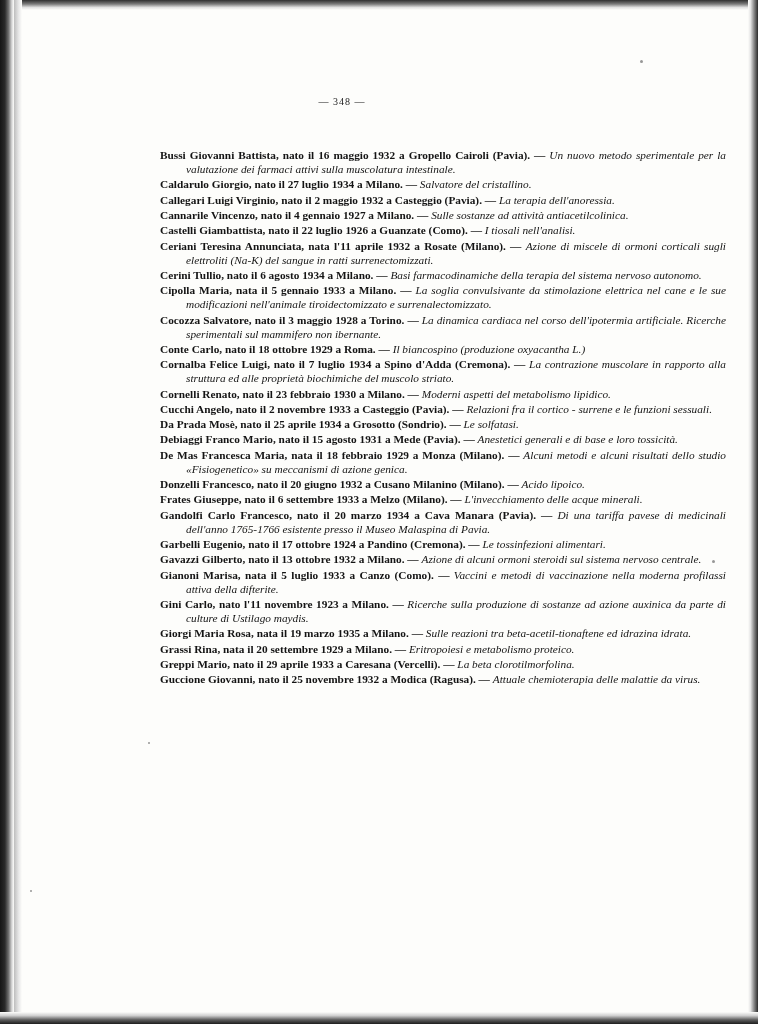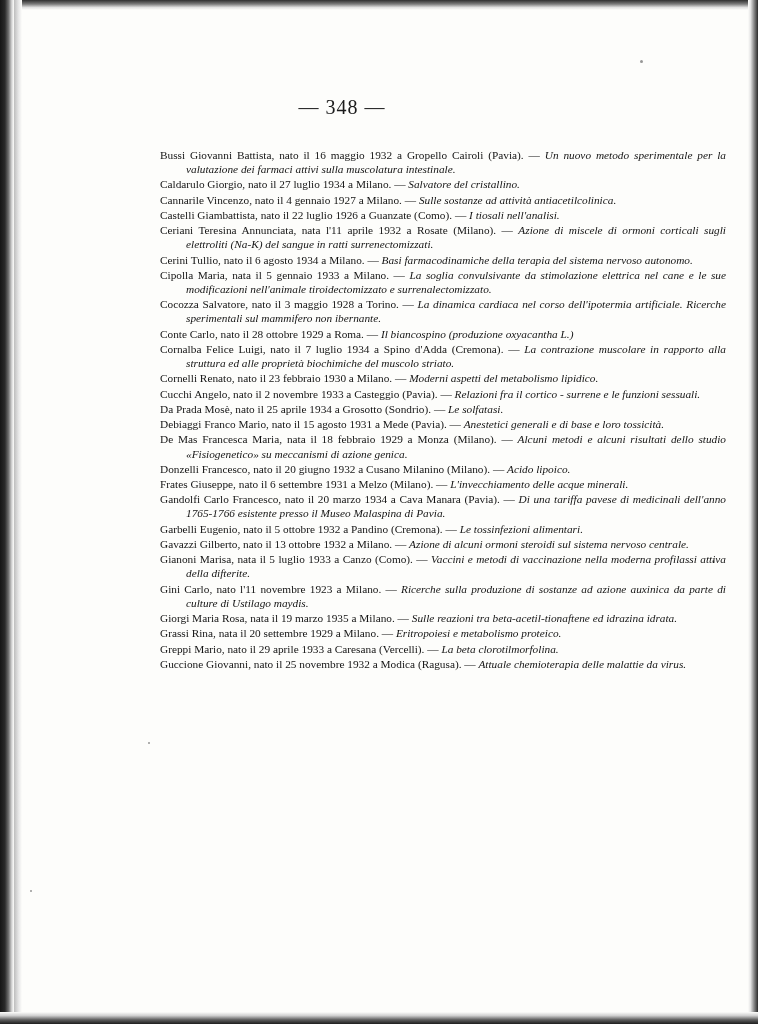--- a/index.html
+++ b/index.html
@@ -64,21 +64,21 @@
     width: 758px;
     height: 1024px;
   }
 
   .page-number {
     position: absolute;
     top: 96px;
     left: 0;
     width: 684px;
     text-align: center;
-    font-size: 20px;
+    font-size: 10px;
     letter-spacing: 1px;
     color: #1b1b1b;
     font-family: "Liberation Serif", serif;
   }
 
   .entries {
     position: absolute;
     left: 160px;
     top: 148px;
     width: 566px;
@@ -88,20 +88,21 @@
     text-align: justify;
   }
 
   .entry {
     margin: 0 0 1.2px 0;
     text-indent: 0;
     padding-left: 26px;
   }
   .entry .lead {
     margin-left: -26px;
+    font-weight: bold;
   }
   .entry i {
     font-style: italic;
   }
 </style>
 </head>
 <body>
 
 <div class="page">
 
@@ -115,37 +116,38 @@
   <div class="speck" style="left:165px; top:545px; width:2px; height:2px;"></div>
   <div class="speck" style="left:712px; top:560px; width:3px; height:3px;"></div>
   <div class="speck" style="left:148px; top:742px; width:2px; height:2px;"></div>
   <div class="speck" style="left:30px; top:890px; width:2px; height:2px;"></div>
 
   <div class="content">
     <div class="page-number">— 348 —</div>
     <div class="entries">
         <p class="entry"><span class="lead">Bussi Giovanni Battista, nato il 16 maggio 1932 a Gropello Cairoli (Pavia). —</span> <i>Un nuovo metodo sperimentale per la valutazione dei farmaci attivi sulla muscolatura intestinale.</i></p>
         <p class="entry"><span class="lead">Caldarulo Giorgio, nato il 27 luglio 1934 a Milano. —</span> <i>Salvatore del cristallino.</i></p>
+        <p class="entry"><span class="lead">Callegari Luigi Virginio, nato il 2 maggio 1932 a Casteggio (Pavia). —</span> <i>La terapia dell'anoressia.</i></p>
         <p class="entry"><span class="lead">Cannarile Vincenzo, nato il 4 gennaio 1927 a Milano. —</span> <i>Sulle sostanze ad attività antiacetilcolinica.</i></p>
         <p class="entry"><span class="lead">Castelli Giambattista, nato il 22 luglio 1926 a Guanzate (Como). —</span> <i>I tiosali nell'analisi.</i></p>
         <p class="entry"><span class="lead">Ceriani Teresina Annunciata, nata l'11 aprile 1932 a Rosate (Milano). —</span> <i>Azione di miscele di ormoni corticali sugli elettroliti (Na-K) del sangue in ratti surrenectomizzati.</i></p>
         <p class="entry"><span class="lead">Cerini Tullio, nato il 6 agosto 1934 a Milano. —</span> <i>Basi farmacodinamiche della terapia del sistema nervoso autonomo.</i></p>
         <p class="entry"><span class="lead">Cipolla Maria, nata il 5 gennaio 1933 a Milano. —</span> <i>La soglia convulsivante da stimolazione elettrica nel cane e le sue modificazioni nell'animale tiroidectomizzato e surrenalectomizzato.</i></p>
         <p class="entry"><span class="lead">Cocozza Salvatore, nato il 3 maggio 1928 a Torino. —</span> <i>La dinamica cardiaca nel corso dell'ipotermia artificiale. Ricerche sperimentali sul mammifero non ibernante.</i></p>
-        <p class="entry"><span class="lead">Conte Carlo, nato il 28 ottobre 1929 a Roma. —</span> <i>Il biancospino (produzione oxyacantha L.)</i></p>
+        <p class="entry"><span class="lead">Conte Carlo, nato il 18 ottobre 1929 a Roma. —</span> <i>Il biancospino (produzione oxyacantha L.)</i></p>
         <p class="entry"><span class="lead">Cornalba Felice Luigi, nato il 7 luglio 1934 a Spino d'Adda (Cremona). —</span> <i>La contrazione muscolare in rapporto alla struttura ed alle proprietà biochimiche del muscolo striato.</i></p>
         <p class="entry"><span class="lead">Cornelli Renato, nato il 23 febbraio 1930 a Milano. —</span> <i>Moderni aspetti del metabolismo lipidico.</i></p>
         <p class="entry"><span class="lead">Cucchi Angelo, nato il 2 novembre 1933 a Casteggio (Pavia). —</span> <i>Relazioni fra il cortico - surrene e le funzioni sessuali.</i></p>
         <p class="entry"><span class="lead">Da Prada Mosè, nato il 25 aprile 1934 a Grosotto (Sondrio). —</span> <i>Le solfatasi.</i></p>
         <p class="entry"><span class="lead">Debiaggi Franco Mario, nato il 15 agosto 1931 a Mede (Pavia). —</span> <i>Anestetici generali e di base e loro tossicità.</i></p>
         <p class="entry"><span class="lead">De Mas Francesca Maria, nata il 18 febbraio 1929 a Monza (Milano). —</span> <i>Alcuni metodi e alcuni risultati dello studio «Fisiogenetico» su meccanismi di azione genica.</i></p>
         <p class="entry"><span class="lead">Donzelli Francesco, nato il 20 giugno 1932 a Cusano Milanino (Milano). —</span> <i>Acido lipoico.</i></p>
-        <p class="entry"><span class="lead">Frates Giuseppe, nato il 6 settembre 1931 a Melzo (Milano). —</span> <i>L'invecchiamento delle acque minerali.</i></p>
+        <p class="entry"><span class="lead">Frates Giuseppe, nato il 6 settembre 1933 a Melzo (Milano). —</span> <i>L'invecchiamento delle acque minerali.</i></p>
         <p class="entry"><span class="lead">Gandolfi Carlo Francesco, nato il 20 marzo 1934 a Cava Manara (Pavia). —</span> <i>Di una tariffa pavese di medicinali dell'anno 1765-1766 esistente presso il Museo Malaspina di Pavia.</i></p>
-        <p class="entry"><span class="lead">Garbelli Eugenio, nato il 5 ottobre 1932 a Pandino (Cremona). —</span> <i>Le tossinfezioni alimentari.</i></p>
+        <p class="entry"><span class="lead">Garbelli Eugenio, nato il 17 ottobre 1924 a Pandino (Cremona). —</span> <i>Le tossinfezioni alimentari.</i></p>
         <p class="entry"><span class="lead">Gavazzi Gilberto, nato il 13 ottobre 1932 a Milano. —</span> <i>Azione di alcuni ormoni steroidi sul sistema nervoso centrale.</i></p>
         <p class="entry"><span class="lead">Gianoni Marisa, nata il 5 luglio 1933 a Canzo (Como). —</span> <i>Vaccini e metodi di vaccinazione nella moderna profilassi attiva della difterite.</i></p>
         <p class="entry"><span class="lead">Gini Carlo, nato l'11 novembre 1923 a Milano. —</span> <i>Ricerche sulla produzione di sostanze ad azione auxinica da parte di culture di Ustilago maydis.</i></p>
         <p class="entry"><span class="lead">Giorgi Maria Rosa, nata il 19 marzo 1935 a Milano. —</span> <i>Sulle reazioni tra beta-acetil-tionaftene ed idrazina idrata.</i></p>
         <p class="entry"><span class="lead">Grassi Rina, nata il 20 settembre 1929 a Milano. —</span> <i>Eritropoiesi e metabolismo proteico.</i></p>
         <p class="entry"><span class="lead">Greppi Mario, nato il 29 aprile 1933 a Caresana (Vercelli). —</span> <i>La beta clorotilmorfolina.</i></p>
         <p class="entry"><span class="lead">Guccione Giovanni, nato il 25 novembre 1932 a Modica (Ragusa). —</span> <i>Attuale chemioterapia delle malattie da virus.</i></p>
       </div>
   </div>
 

